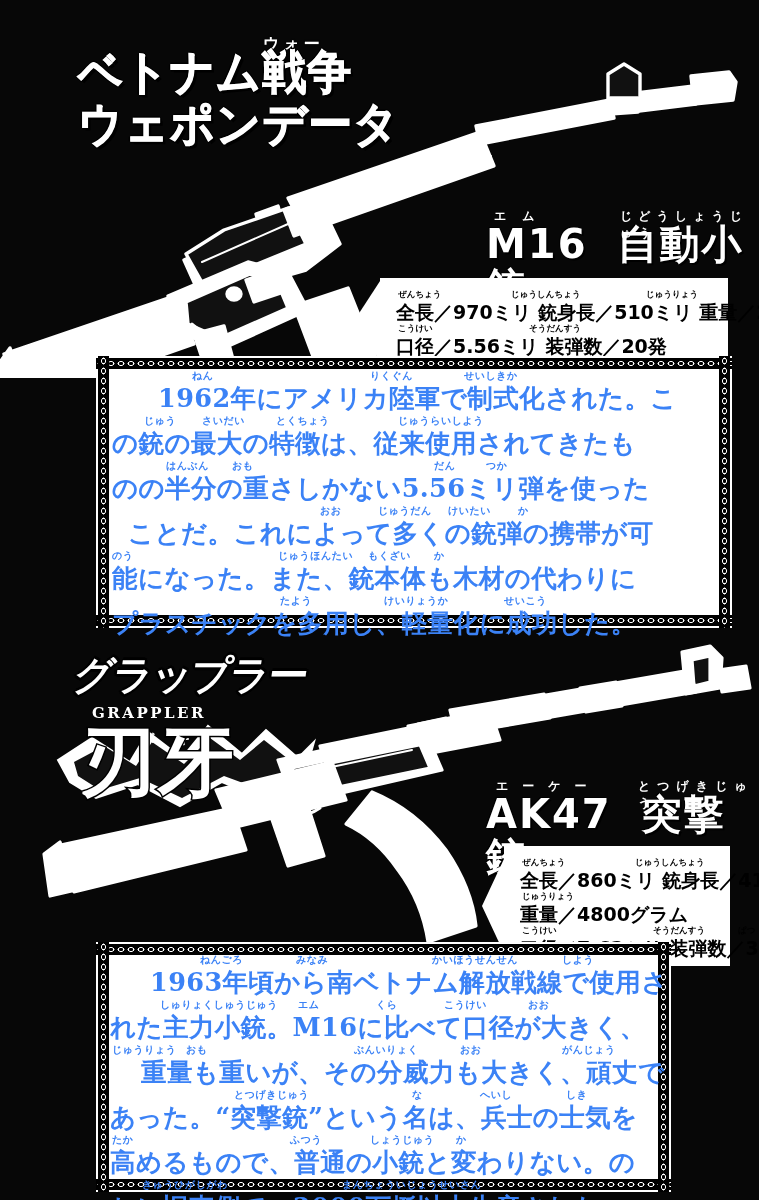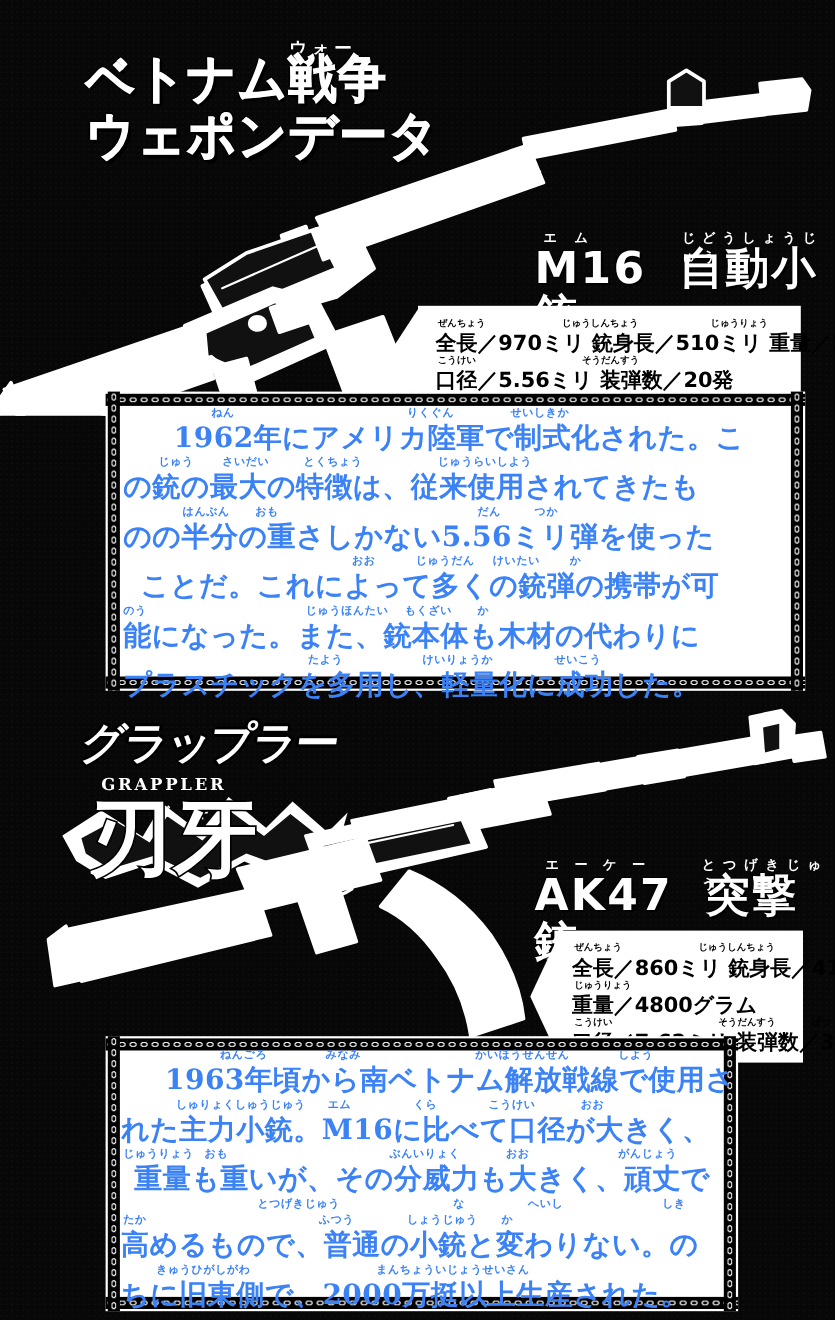--- a/index.html
+++ b/index.html
@@ -373,29 +373,30 @@
         <div class="txt">れた主力小銃。M16に比べて口径が大きく、</div>
       </div>
       <div class="bline">
         <div class="rubyrow">
           <span style="left:2px;">じゅうりょう</span>
           <span style="left:76px;">おも</span>
           <span style="left:244px;">ぶんいりょく</span>
           <span style="left:350px;">おお</span>
           <span style="left:452px;">がんじょう</span>
         </div>
-        <div class="txt" style="padding-left:12px;">重量も重いが、その分威力も大きく、頑丈で</div>
+        <div class="txt" style="padding-left:31px;">重量も重いが、その分威力も大きく、頑丈で</div>
       </div>
       <div class="bline">
         <div class="rubyrow">
           <span style="left:124px;">とつげきじゅう</span>
           <span style="left:302px;">な</span>
           <span style="left:370px;">へいし</span>
-          <span style="left:456px;margin-left:36px;">しき</span>
-        </div>
+          <span style="left:456px;">しき</span>
+        </div>
+        <div class="txt">あった。“突撃銃”という名は、兵士の士気を</div>
       </div>
       <div class="bline">
         <div class="rubyrow">
           <span style="left:2px;">たか</span>
           <span style="left:180px;">ふつう</span>
           <span style="left:260px;">しょうじゅう</span>
           <span style="left:346px;">か</span>
         </div>
         <div class="txt">高めるもので、普通の小銃と変わりない。の</div>
       </div>

